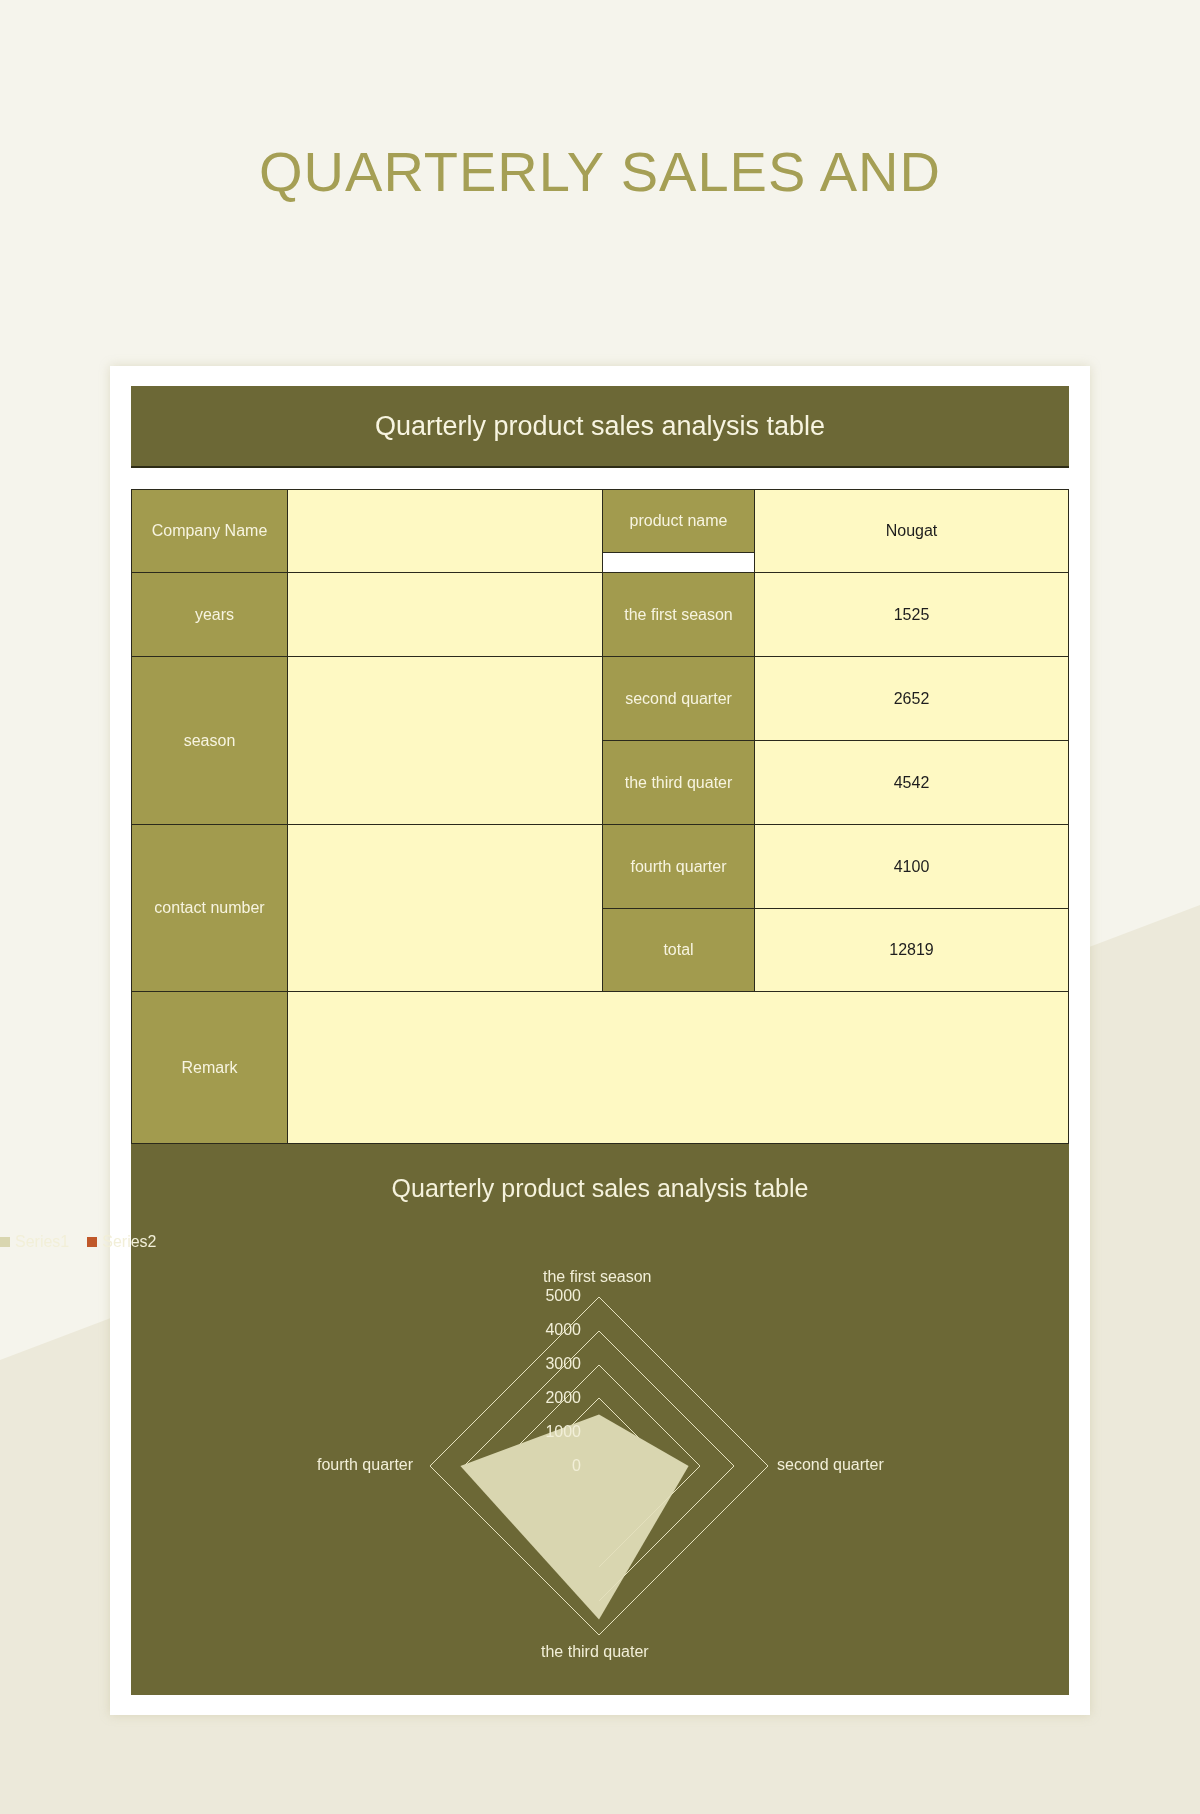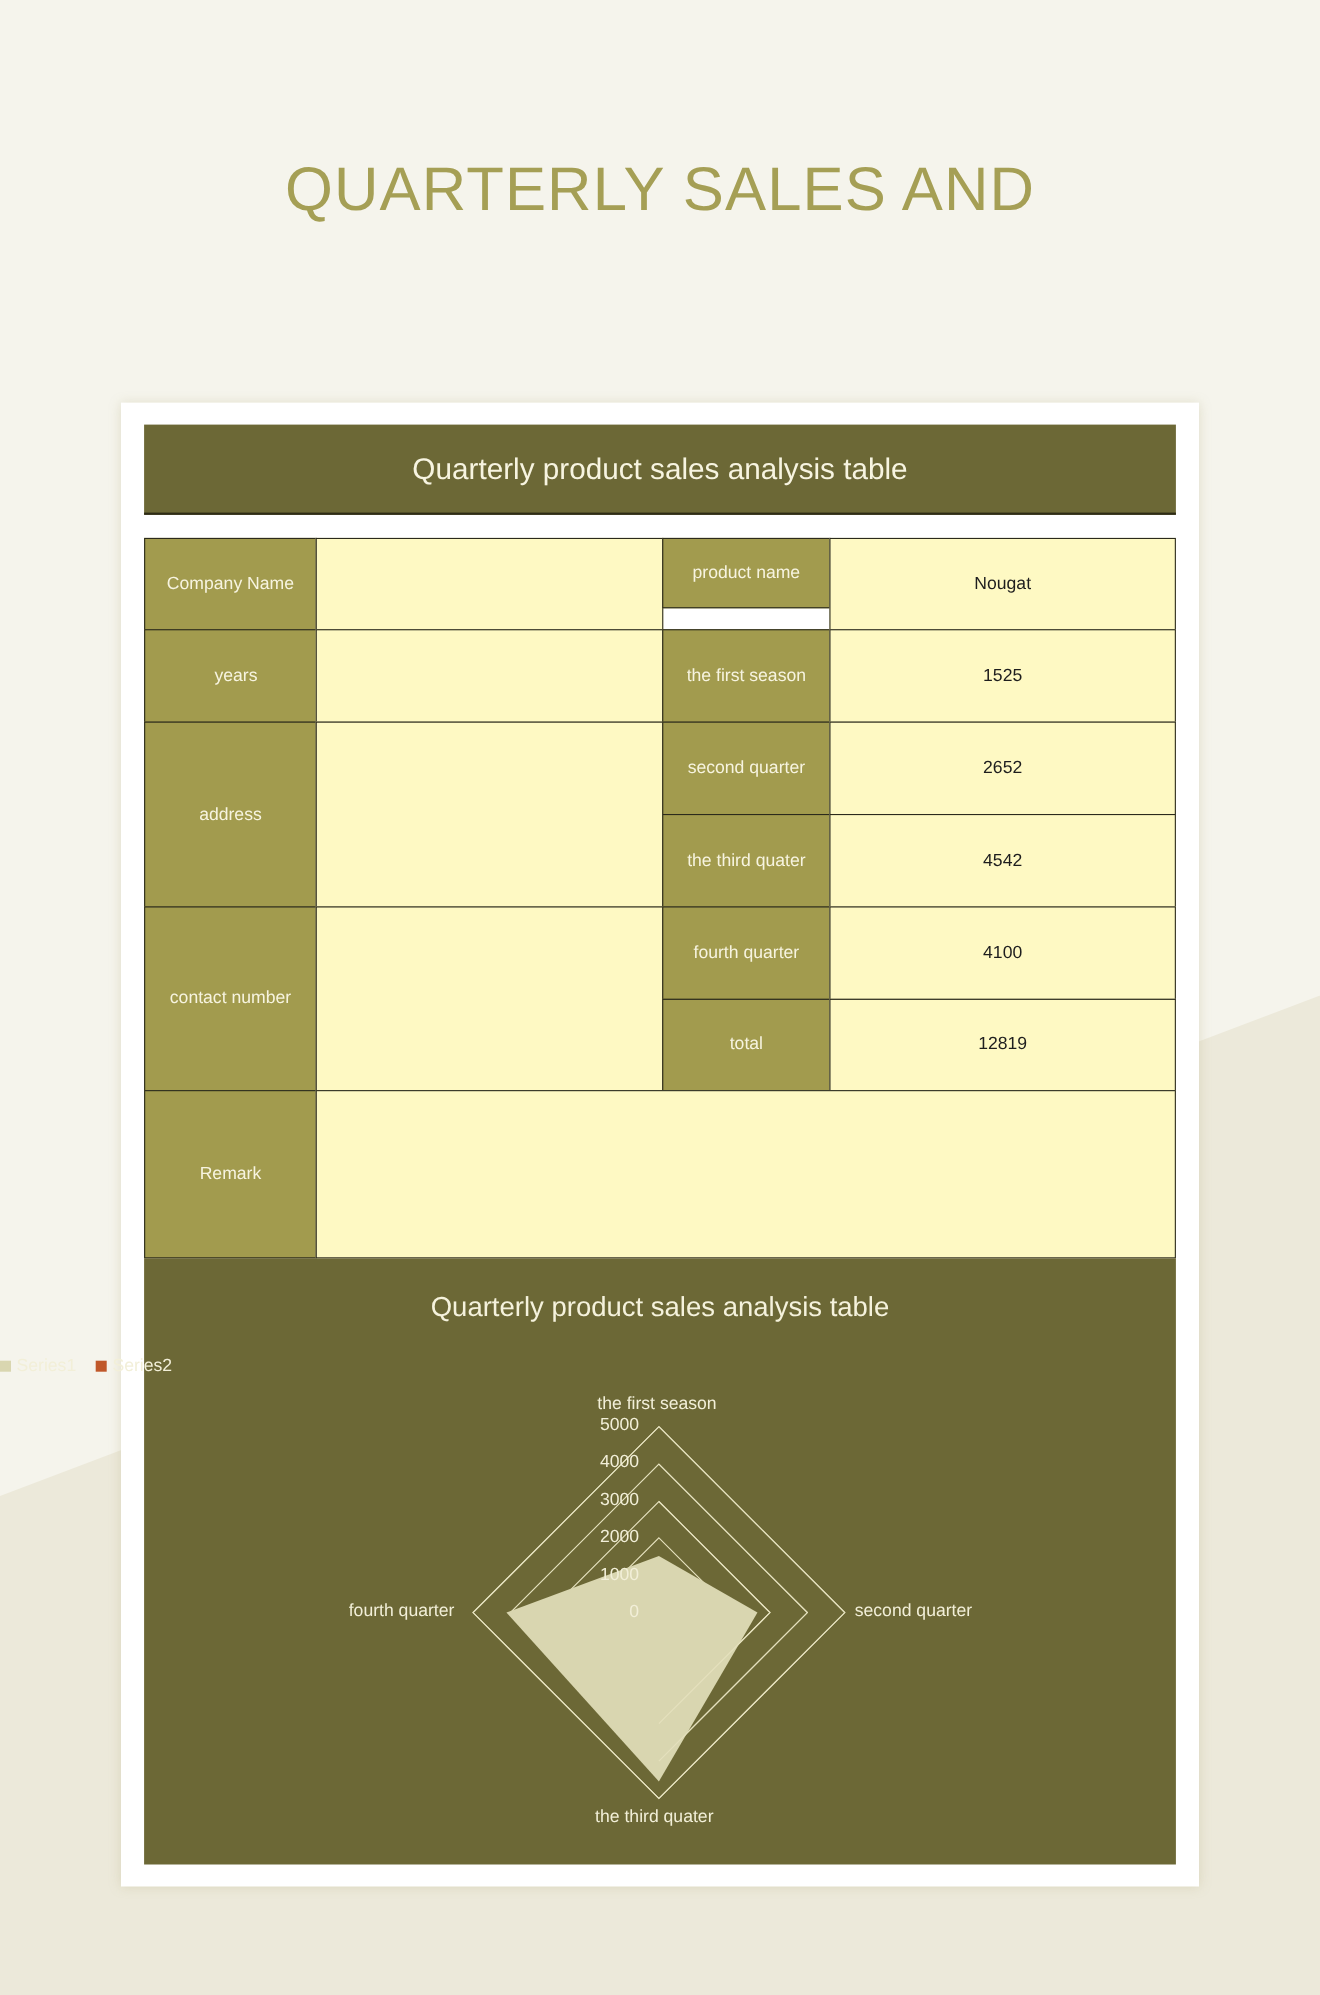--- a/index.html
+++ b/index.html
@@ -81,21 +81,21 @@
 <div class="header-band">
   <span>Quarterly product sales analysis table</span>
 </div>
 
 <div class="cell lbl" style="left:131px;top:489px;width:157px;height:84px;">Company Name</div>
 <div class="cell val" style="left:287px;top:489px;width:316px;height:84px;"></div>
 
 <div class="cell lbl" style="left:131px;top:572px;width:167px;height:85px;">years</div>
 <div class="cell val" style="left:287px;top:572px;width:316px;height:85px;"></div>
 
-<div class="cell lbl" style="left:131px;top:656px;width:157px;height:169px;">address</div>
+<div class="cell lbl" style="left:131px;top:656px;width:157px;height:169px;">season</div>
 <div class="cell val" style="left:287px;top:656px;width:316px;height:169px;"></div>
 
 <div class="cell lbl" style="left:131px;top:824px;width:157px;height:168px;">contact number</div>
 <div class="cell val" style="left:287px;top:824px;width:316px;height:168px;"></div>
 
 <div class="cell lbl" style="left:602px;top:489px;width:153px;height:64px;">product name</div>
 <div class="cell val" style="left:754px;top:489px;width:315px;height:84px;">Nougat</div>
 
 <div class="cell lbl" style="left:602px;top:572px;width:153px;height:85px;">the first season</div>
 <div class="cell val" style="left:754px;top:572px;width:315px;height:85px;">1525</div>

